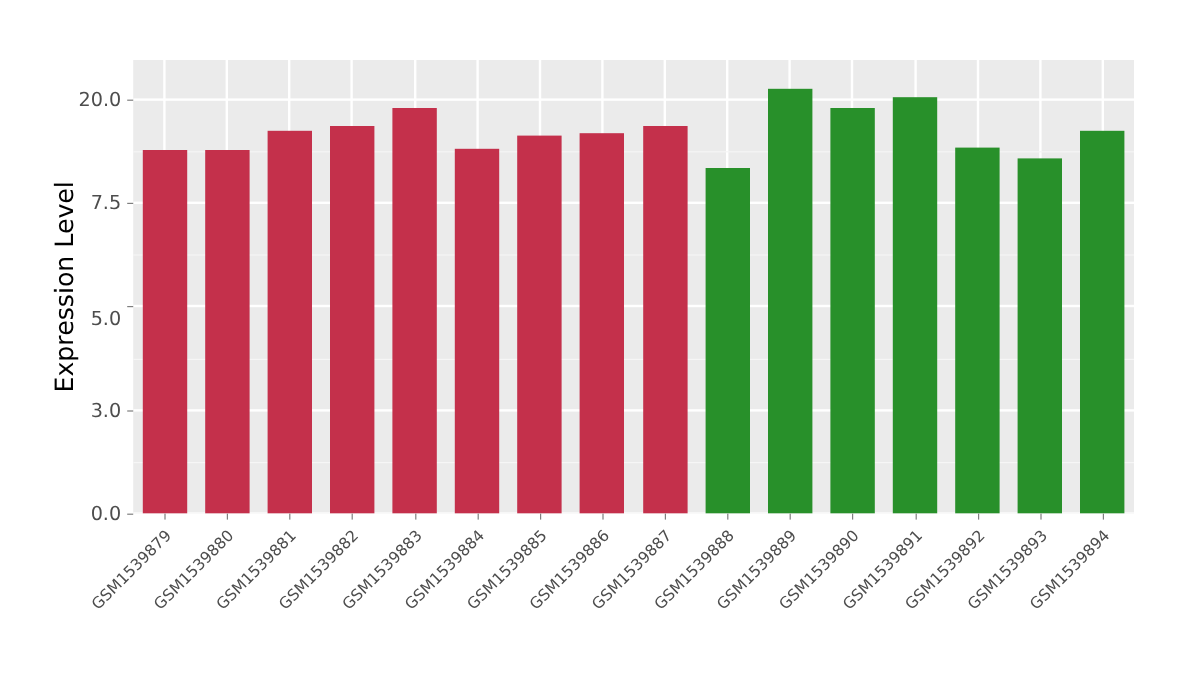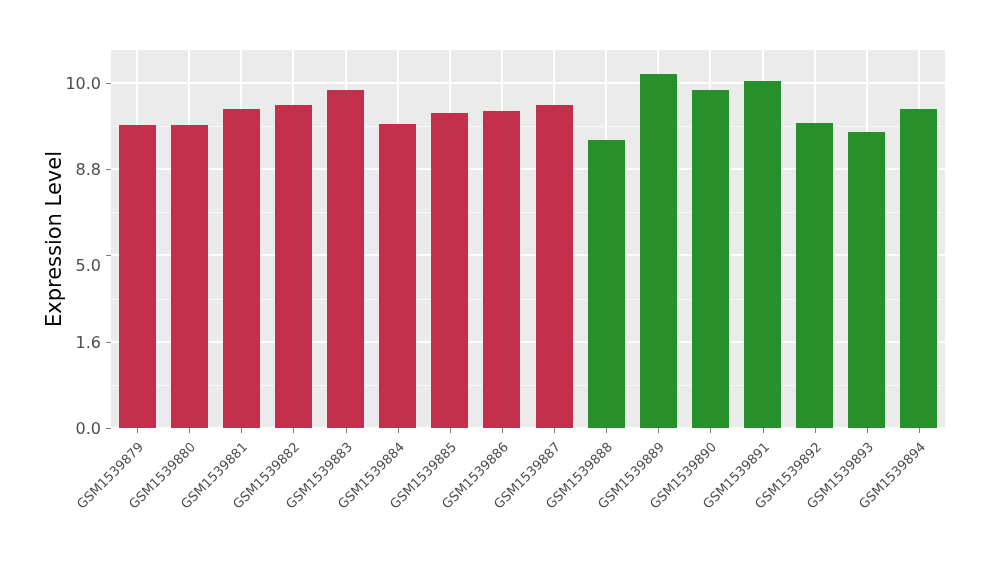--- a/index.html
+++ b/index.html
@@ -108,27 +108,27 @@
       <div class="bar" title="GSM1539891: 10.05" style="left: 633.058px; width: 37.0087px; height: 346.932px; background: rgb(40, 144, 42);"></div>
       <div class="bar" title="GSM1539892: 8.84" style="left: 685.183px; width: 37.0087px; height: 305.162px; background: rgb(40, 144, 42);"></div>
       <div class="bar" title="GSM1539893: 8.58" style="left: 737.308px; width: 37.0087px; height: 296.186px; background: rgb(40, 144, 42);"></div>
       <div class="bar" title="GSM1539894: 9.24" style="left: 789.433px; width: 37.0087px; height: 318.97px; background: rgb(40, 144, 42);"></div>
     </div>
 
   <div id="axes-layer">
       <div class="ytick" style="left: 106px; top: 428px;"></div>
       <div class="ylabel" style="left: 39px; top: 428px; width: 62px;">0.0</div>
       <div class="ytick" style="left: 106px; top: 341.699px;"></div>
-      <div class="ylabel" style="left: 39px; top: 341.699px; width: 62px;">1.6</div>
+      <div class="ylabel" style="left: 39px; top: 341.699px; width: 62px;">3.0</div>
       <div class="ytick" style="left: 106px; top: 255.397px;"></div>
       <div class="ylabel" style="left: 39px; top: 265px; width: 62px;">5.0</div>
       <div class="ytick" style="left: 106px; top: 169.096px;"></div>
-      <div class="ylabel" style="left: 39px; top: 169.096px; width: 62px;">8.8</div>
+      <div class="ylabel" style="left: 39px; top: 169.096px; width: 62px;">7.5</div>
       <div class="ytick" style="left: 106px; top: 82.7945px;"></div>
-      <div class="ylabel" style="left: 39px; top: 82.7945px; width: 62px;">10.0</div>
+      <div class="ylabel" style="left: 39px; top: 82.7945px; width: 62px;">20.0</div>
       <div class="xtick" style="left: 137.062px; top: 428px;"></div>
       <div class="xlabel" style="width: 160px; left: -18.9375px; top: 437px;">GSM1539879</div>
       <div class="xtick" style="left: 189.188px; top: 428px;"></div>
       <div class="xlabel" style="width: 160px; left: 33.1875px; top: 437px;">GSM1539880</div>
       <div class="xtick" style="left: 241.312px; top: 428px;"></div>
       <div class="xlabel" style="width: 160px; left: 85.3125px; top: 437px;">GSM1539881</div>
       <div class="xtick" style="left: 293.438px; top: 428px;"></div>
       <div class="xlabel" style="width: 160px; left: 137.438px; top: 437px;">GSM1539882</div>
       <div class="xtick" style="left: 345.562px; top: 428px;"></div>
       <div class="xlabel" style="width: 160px; left: 189.562px; top: 437px;">GSM1539883</div>

